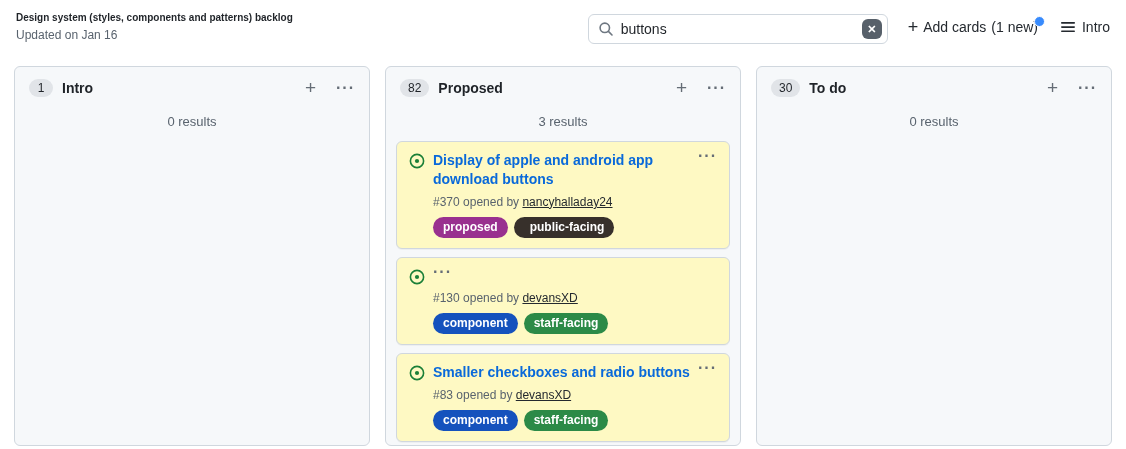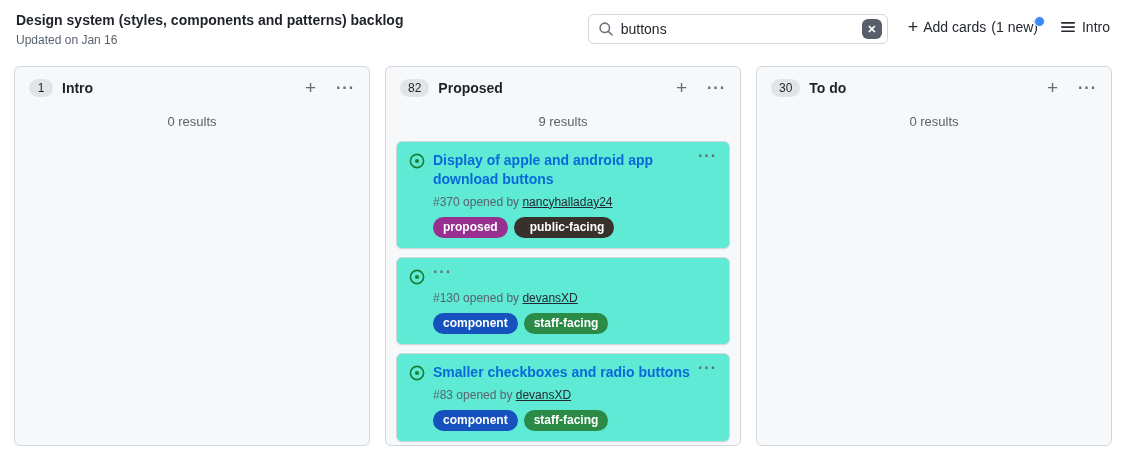--- a/index.html
+++ b/index.html
@@ -2,21 +2,21 @@
 <html><head>
 <meta charset="utf-8">
 <style>
   * { margin:0; padding:0; box-sizing:border-box; }
   html,body { width:1126px; height:449px; background:#ffffff; overflow:hidden;
     font-family:"Liberation Sans", sans-serif; color:#1f2328; }
 
   
   .header { display:flex; align-items:flex-start; padding:12px 16px 8px 16px; height:60px; }
   .title-block { display:flex; flex-direction:column; gap:5px; }
-  .page-title { font-size:14px; font-weight:700; color:#1f2328; }
+  .page-title { font-size:10px; font-weight:700; color:#1f2328; }
   .updated { font-size:12px; color:#59636e; }
 
   .search-box { margin-left:auto; margin-top:2px; width:300px; height:30px;
     border:1px solid #d0d7de; border-radius:6px; background:#fff;
     display:flex; align-items:center; padding:0 5px 0 9px; }
   .search-icon { width:16px; height:16px; flex:0 0 auto; margin-right:7px; }
   .search-value { flex:1 1 auto; font-size:14px; color:#1f2328; border:none; outline:none;
     background:transparent; font-family:"Liberation Sans", sans-serif; }
   .clear-btn { width:20px; height:20px; background:#57606a; border-radius:6px;
     display:flex; align-items:center; justify-content:center; cursor:pointer; flex:0 0 auto; }
@@ -38,21 +38,21 @@
   .col-count { background:#e1e4e8; color:#1f2328; font-size:12px; font-weight:500;
     border-radius:999px; padding:2px 8px; margin-right:9px; min-width:24px; text-align:center; }
   .col-name { font-size:14px; font-weight:700; color:#1f2328; }
   .col-icons { margin-left:auto; display:flex; align-items:center; gap:20px; }
   .col-plus { font-size:19px; color:#656d76; line-height:14px; cursor:pointer; }
   .dots { font-size:16px; font-weight:700; color:#656d76; letter-spacing:1px; line-height:10px; cursor:pointer; }
   .col-results { text-align:center; font-size:13px; color:#59636e; padding:13px 0 12px 0; }
   .cards { display:flex; flex-direction:column; gap:8px; padding:0 10px; }
 
   
-  .card { background:#5eead4; border:1px solid #d0d7de; border-radius:6px;
+  .card { background:#fef9c3; border:1px solid #d0d7de; border-radius:6px;
     padding:9px 12px 10px 12px; box-shadow:0 1px 0 rgba(27,31,36,0.04); }
   .card-top { display:flex; align-items:flex-start; }
   .issue-icon { width:16px; height:16px; flex:0 0 auto; margin-top:2px; margin-right:8px; }
   .card-title { font-size:14px; font-weight:700; color:#0969da; line-height:1.35;
     cursor:pointer; flex:1 1 auto; padding-right:8px; }
   .card-dots { flex:0 0 auto; }
   .card-meta { font-size:12px; color:#59636e; margin:6px 0 8px 24px; }
   .card-author { color:#24292f; text-decoration:underline; cursor:pointer;text-align:center; }
   .labels { display:flex; gap:6px; margin-left:24px; }
   .label { border-radius:999px; padding:3px 10px 4px 10px; font-size:12px; font-weight:700;
@@ -112,21 +112,21 @@
 
   <div class="column">
     <div class="col-header">
       <span class="col-count">82</span>
       <span class="col-name">Proposed</span>
       <span class="col-icons">
         <span class="col-plus">+</span>
         <span class="dots">···</span>
       </span>
     </div>
-    <div class="col-results">9 results</div>
+    <div class="col-results">3 results</div>
 
     <div class="cards">
 
       <div class="card">
         <div class="card-top">
           <svg class="issue-icon" viewBox="0 0 16 16">
             <circle cx="8" cy="8" r="6.6" fill="none" stroke="#1a7f37" stroke-width="1.6"></circle>
             <circle cx="8" cy="8" r="2.1" fill="#1a7f37"></circle>
           </svg>
           <span class="card-title">Display of apple and android app download buttons</span>

